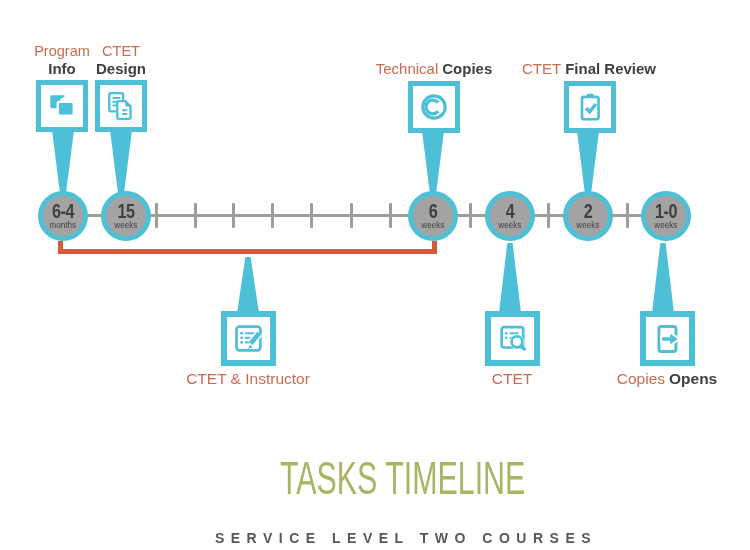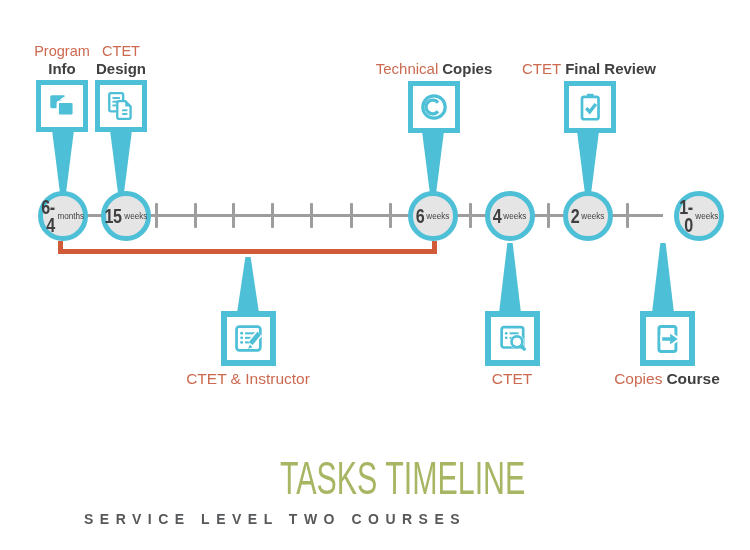--- a/index.html
+++ b/index.html
@@ -5,22 +5,22 @@
   html,body{margin:0;padding:0;background:#ffffff;}
   body{font-family:"Liberation Sans",sans-serif;}
   #stage{position:relative;width:750px;height:550px;background:#ffffff;overflow:hidden;}
 
   
   .axis{position:absolute;left:63px;top:214px;width:600px;height:3px;background:#9d9d9d;}
   .tick{position:absolute;top:203px;width:3px;height:25px;background:#9d9d9d;border-radius:1px;}
 
   
   .circle{position:absolute;top:191px;width:50px;height:50px;box-sizing:border-box;
-          border:5px solid #4dbfd6;border-radius:50%;background:#e5e5e5;
-          display:flex;flex-direction:row;align-items:center;justify-content:center;z-index:6;text-align:right;}
+          border:5px solid #4dbfd6;border-radius:50%;background:#a3a3a3;
+          display:flex;flex-direction:column;align-items:center;justify-content:center;z-index:6;text-align:right;}
   .circle .val{font-size:19px;font-weight:700;color:#3f3f41;line-height:17px;
                display:inline-block;transform:scale(.85,1.05);letter-spacing:-.5px;}
   .circle .unit{font-size:9px;color:#3f3f41;line-height:10px;display:inline-block;transform:scale(.9,1);}
 
   
   .icon-box{position:absolute;width:52px;height:52px;box-sizing:border-box;
             border:5px solid #4dbfd6;background:#ffffff;z-index:5;
             display:flex;align-items:center;justify-content:center;}
   .icon-box.big{width:55px;height:55px;border-width:6px;}
   .icon-box svg{display:block;}
@@ -40,21 +40,21 @@
   .lbl b{color:#404040;font-weight:700;}
   .lbl.stack{text-align:center;line-height:17px;font-size:14.5px;}
   .lbl.stack b{display:block;font-size:15px;}
   .lbl.inline{display:flex;justify-content:center;gap:4px;white-space:nowrap;}
   .lbl.bottom{font-size:15.5px;}
 
   
   .title-wrap{position:absolute;left:78px;top:448px;width:650px;text-align:center;}
   .title-wrap h1{margin:0;font-size:44px;line-height:60px;font-weight:500;color:#a6b663;white-space:nowrap;}
   .title-wrap h1 span{display:inline-block;transform:scale(.69,1.04);transform-origin:center;}
-  .subtitle{position:absolute;left:78px;top:511px;width:650px;text-align:left;
+  .subtitle{position:absolute;left:78px;top:530px;width:650px;text-align:center;
             font-size:14px;font-weight:700;color:#57585a;letter-spacing:6.5px;padding-left:6px;
             box-sizing:border-box;white-space:nowrap;}
 </style>
 </head>
 <body>
 
 <div id="stage">
 
   <div class="axis"></div>
   <div class="tick" style="left:155px"></div>
@@ -142,21 +142,21 @@
     <span class="unit">weeks</span>
   </div>
   <div class="circle" style="left:485px">
     <span class="val">4</span>
     <span class="unit">weeks</span>
   </div>
   <div class="circle" style="left:563px">
     <span class="val">2</span>
     <span class="unit">weeks</span>
   </div>
-  <div class="circle" style="left:674px">
+  <div class="circle" style="left:641px">
     <span class="val">1-0</span>
     <span class="unit">weeks</span>
   </div>
 
   <div class="icon-box big" style="left:221px;top:311px">
     <svg width="34" height="34" viewBox="0 0 30 30">
       <rect x="4" y="4" width="21" height="21" rx="2.5" fill="#ffffff" stroke="#4dbfd6" stroke-width="2.4"></rect>
       <circle cx="8.5" cy="10" r="1.3" fill="#4dbfd6"></circle>
       <circle cx="8.5" cy="14" r="1.3" fill="#4dbfd6"></circle>
       <circle cx="8.5" cy="18" r="1.3" fill="#4dbfd6"></circle>
@@ -188,21 +188,21 @@
   </div>
 
   <div class="lbl inline bottom" style="left:98px;top:370px;width:300px">
     <span>CTET &amp; Instructor</span>
   </div>
   <div class="lbl inline bottom" style="left:362px;top:370px;width:300px">
     <span>CTET</span>
   </div>
   <div class="lbl inline bottom" style="left:567px;top:370px;width:200px">
     <span>Copies</span>
-    <b>Course</b>
+    <b>Opens</b>
   </div>
 
   <div class="title-wrap">
     <h1><span>TASKS TIMELINE</span></h1>
   </div>
   <div class="subtitle">SERVICE LEVEL TWO COURSES</div>
 
 </div>
 
 </body></html>

